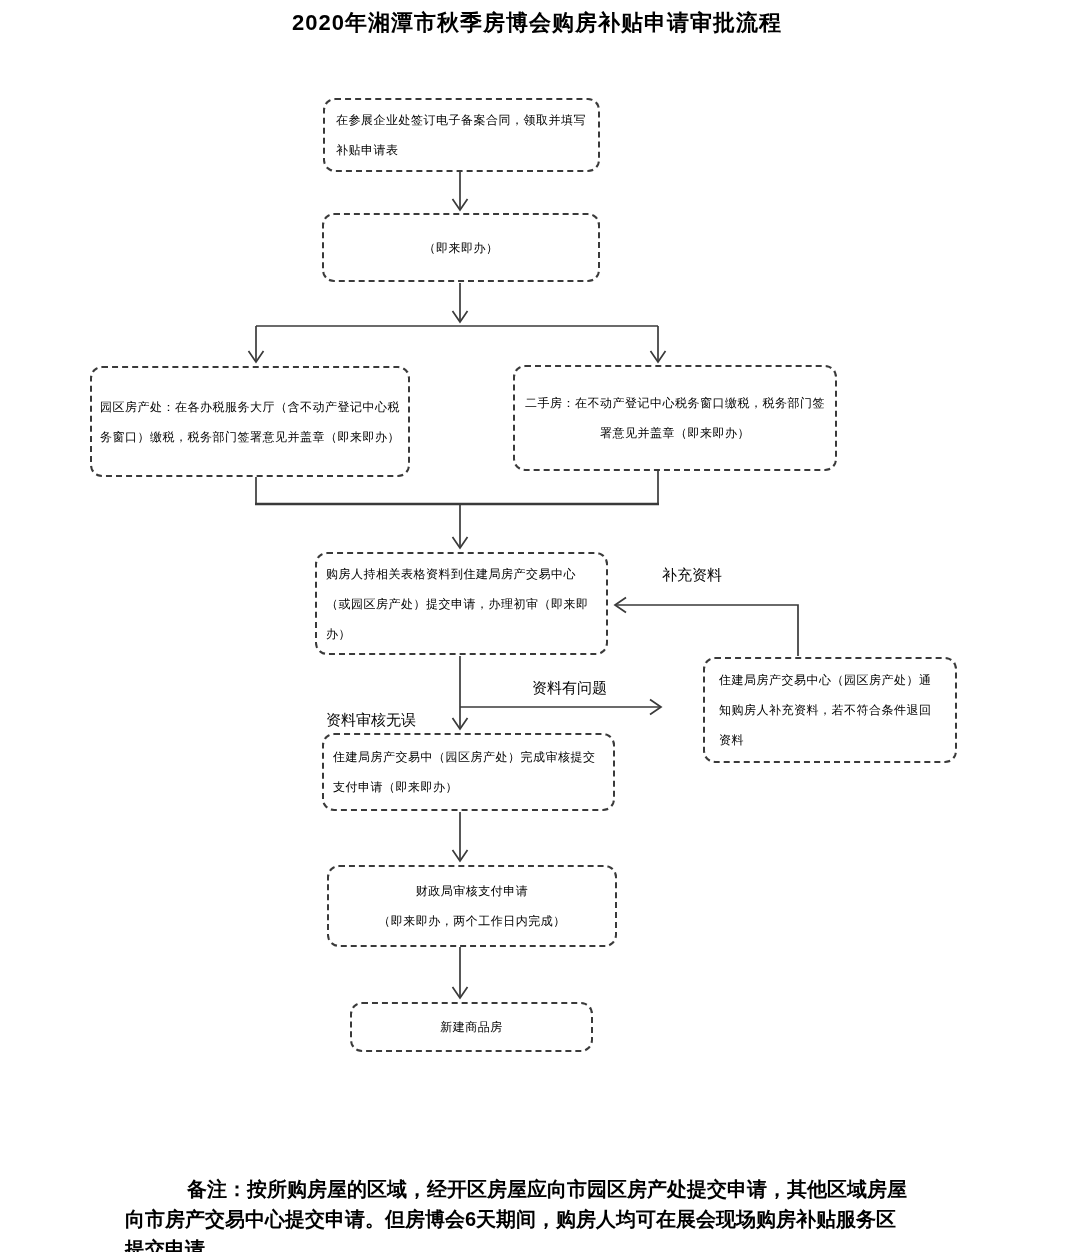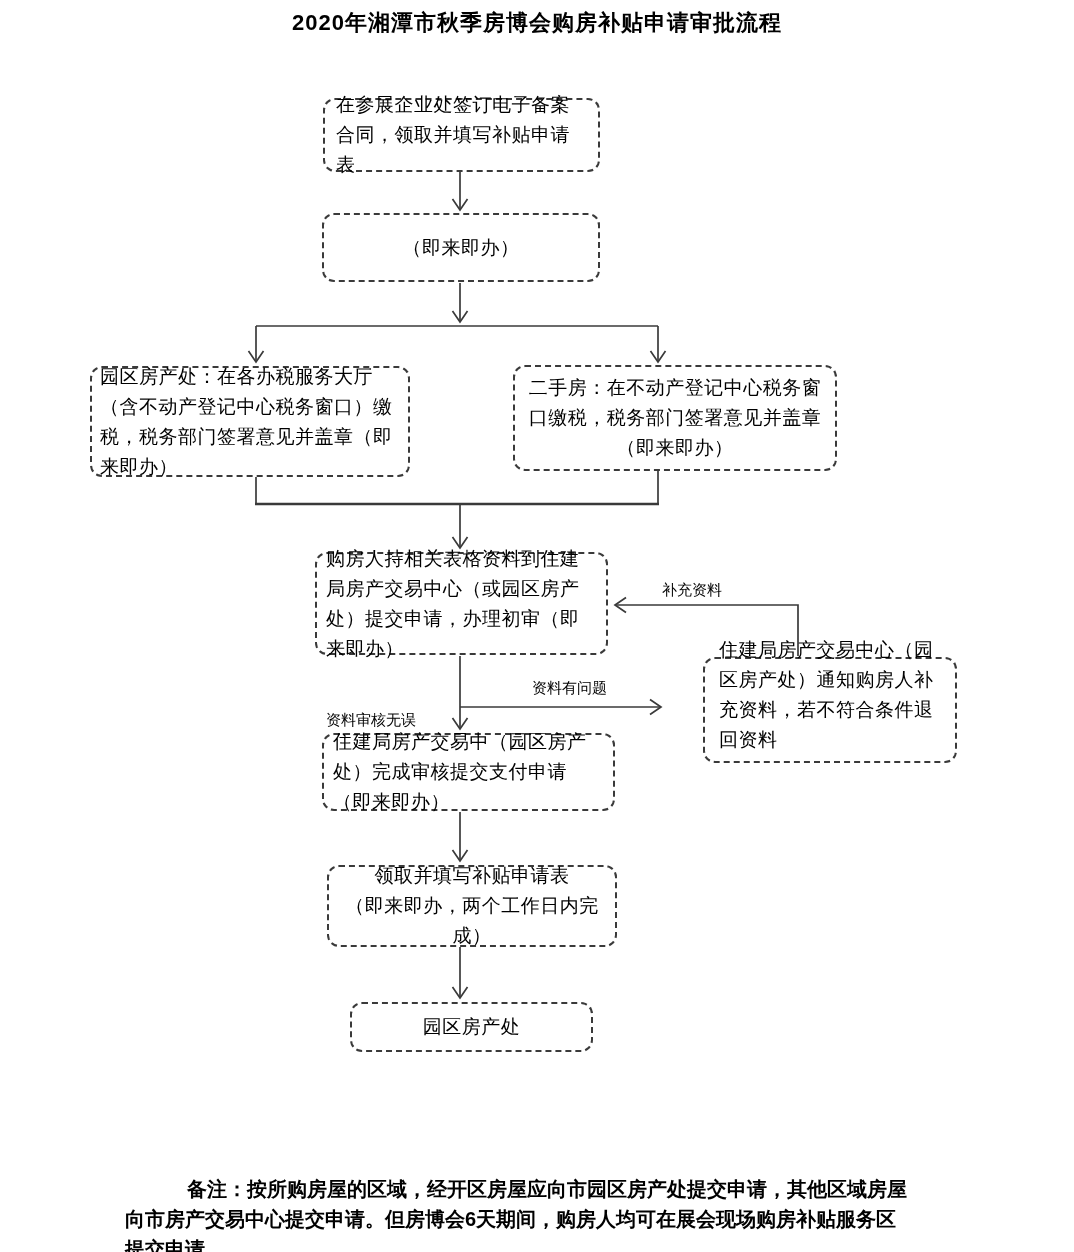--- a/index.html
+++ b/index.html
@@ -36,21 +36,21 @@
   }
   .node {
     position: absolute;
     box-sizing: border-box;
     border: 2px dashed #3a3a3a;
     border-radius: 12px;
     background: #ffffff;
     display: flex;
     flex-direction: column;
     justify-content: center;
-    font-size: 19px;
+    font-size: 12px;
     line-height: 30px;
     letter-spacing: 0.5px;
   }
   .node.align-left { text-align: left; }
   .node.align-center { text-align: center; }
   .edge-label {
     position: absolute;
     font-size: 15px;
     line-height: 22px;
     white-space: nowrap;
@@ -119,29 +119,29 @@
 
   <div class="node align-left" style="left:703px; top:657px; width:254px; height:106px; padding:6px 14px;justify-content:flex-end;">
     <span>住建局房产交易中心（园区房产处）通知购房人补充资料，若不符合条件退回资料</span>
   </div>
 
   <div class="node align-left" style="left:322px; top:733px; width:293px; height:78px; padding:6px 9px;">
     <span>住建局房产交易中（园区房产处）完成审核提交支付申请（即来即办）</span>
   </div>
 
   <div class="node align-center" style="left:327px; top:865px; width:290px; height:82px; padding:4px 8px;">
-    <span>领取并填写补贴申请表</span>
+    <span>财政局审核支付申请</span>
     <span>（即来即办，两个工作日内完成）</span>
   </div>
 
   <div class="node align-center" style="left:350px; top:1002px; width:243px; height:50px; padding:4px 8px;">
-    <span>园区房产处</span>
+    <span>新建商品房</span>
   </div>
 
-  <div class="edge-label" style="left:662px; top:564px;margin-top:15px;">补充资料</div>
+  <div class="edge-label" style="left:662px; top:564px;">补充资料</div>
 
   <div class="edge-label" style="left:532px; top:677px;">资料有问题</div>
 
   <div class="edge-label" style="left:326px; top:709px;">资料审核无误</div>
 
   <div class="note">备注：按所购房屋的区域，经开区房屋应向市园区房产处提交申请，其他区域房屋向市房产交易中心提交申请。但房博会6天期间，购房人均可在展会现场购房补贴服务区提交申请。</div>
 
 </div>
 
 </body></html>

